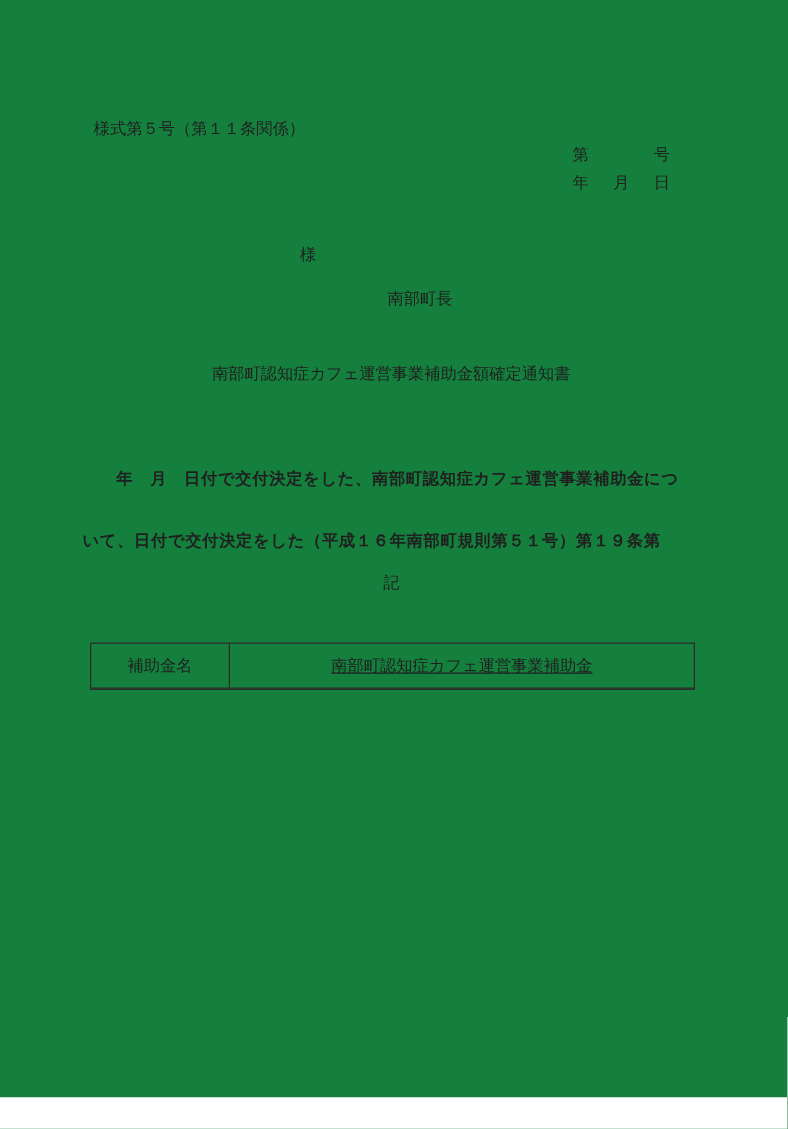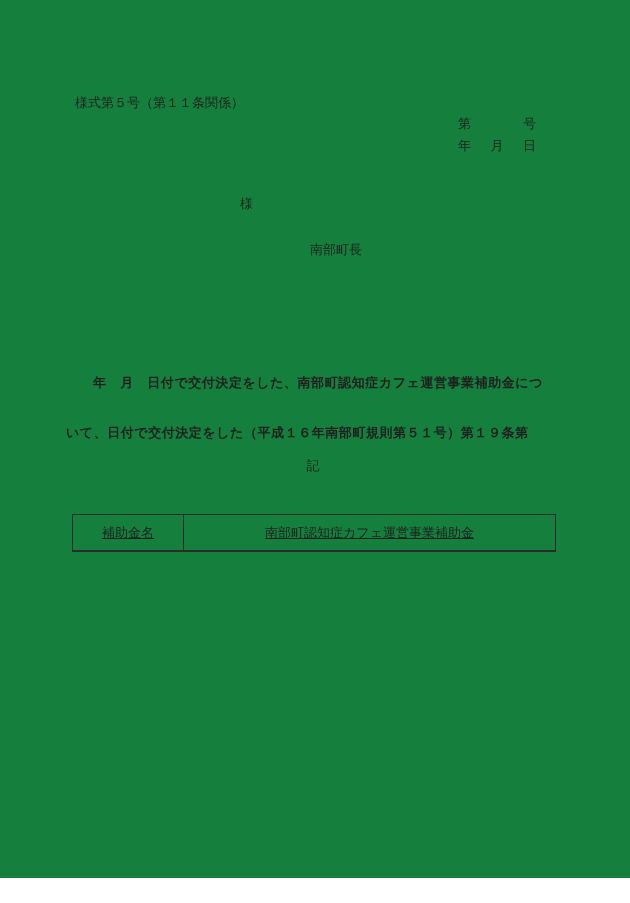--- a/index.html
+++ b/index.html
@@ -24,21 +24,21 @@
   .doc-number-line {
     left: 458px; top: 117px; width: 78px;
     display: flex; justify-content: space-between;
   }
   .date-line {
     left: 458px; top: 139px; width: 78px;
     display: flex; justify-content: space-between;
   }
 
   .addressee { left: 240px; top: 197px; }
-  .sender    { left: 310px; top: 243px; }
+  .sender    { left: 310px; top: 232px; }
 
   .doc-title {
     left: 66px; top: 292px; width: 494px;
     text-align: center;
     white-space: pre;
   }
 
   .body-paragraph { left: 66px; top: 345px; width: 500px; font-weight: bold; }
   .body-line {
     line-height: 23.7px;
@@ -59,21 +59,20 @@
   }
   .t-row { display: flex; }
   .t-row.r1 { height: 35px; border-bottom: 1px solid #2b2b2b; }
   .t-row.r2 { height: 45px; }
   .t-label {
     width: 110px;
     flex: 0 0 110px;
     border-right: 1px solid #2b2b2b;
     display: flex; align-items: center; justify-content: center;
     white-space: pre;
-    text-decoration: underline;
   }
   .t-value-center {
     flex: 1;
     display: flex; align-items: center; justify-content: center;
     white-space: pre;
     text-decoration: underline;
   }
   .t-value-amount {
     flex: 1;
     display: flex; align-items: center; justify-content: space-between;
@@ -96,20 +95,21 @@
   <div class="abs date-line">
     <span>年</span>
     <span>月</span>
     <span>日</span>
   </div>
 
   <div class="abs addressee">様</div>
 
   <div class="abs sender">南部町長</div>
 
+  <div class="abs doc-title">南部町認知症カフェ運営事業補助金額確定通知書</div>
 
   <div class="abs body-paragraph">
     <div class="body-line">　　年　月　日付で交付決定をした、南部町認知症カフェ運営事業補助金につ</div>
     <div class="body-line">いて、日付で交付決定をした（平成１６年南部町規則第５１号）第１９条第</div>
   </div>
 
   <div class="abs ki-marker">記</div>
 
   <div class="subsidy-table">
     <div class="t-row r1">

